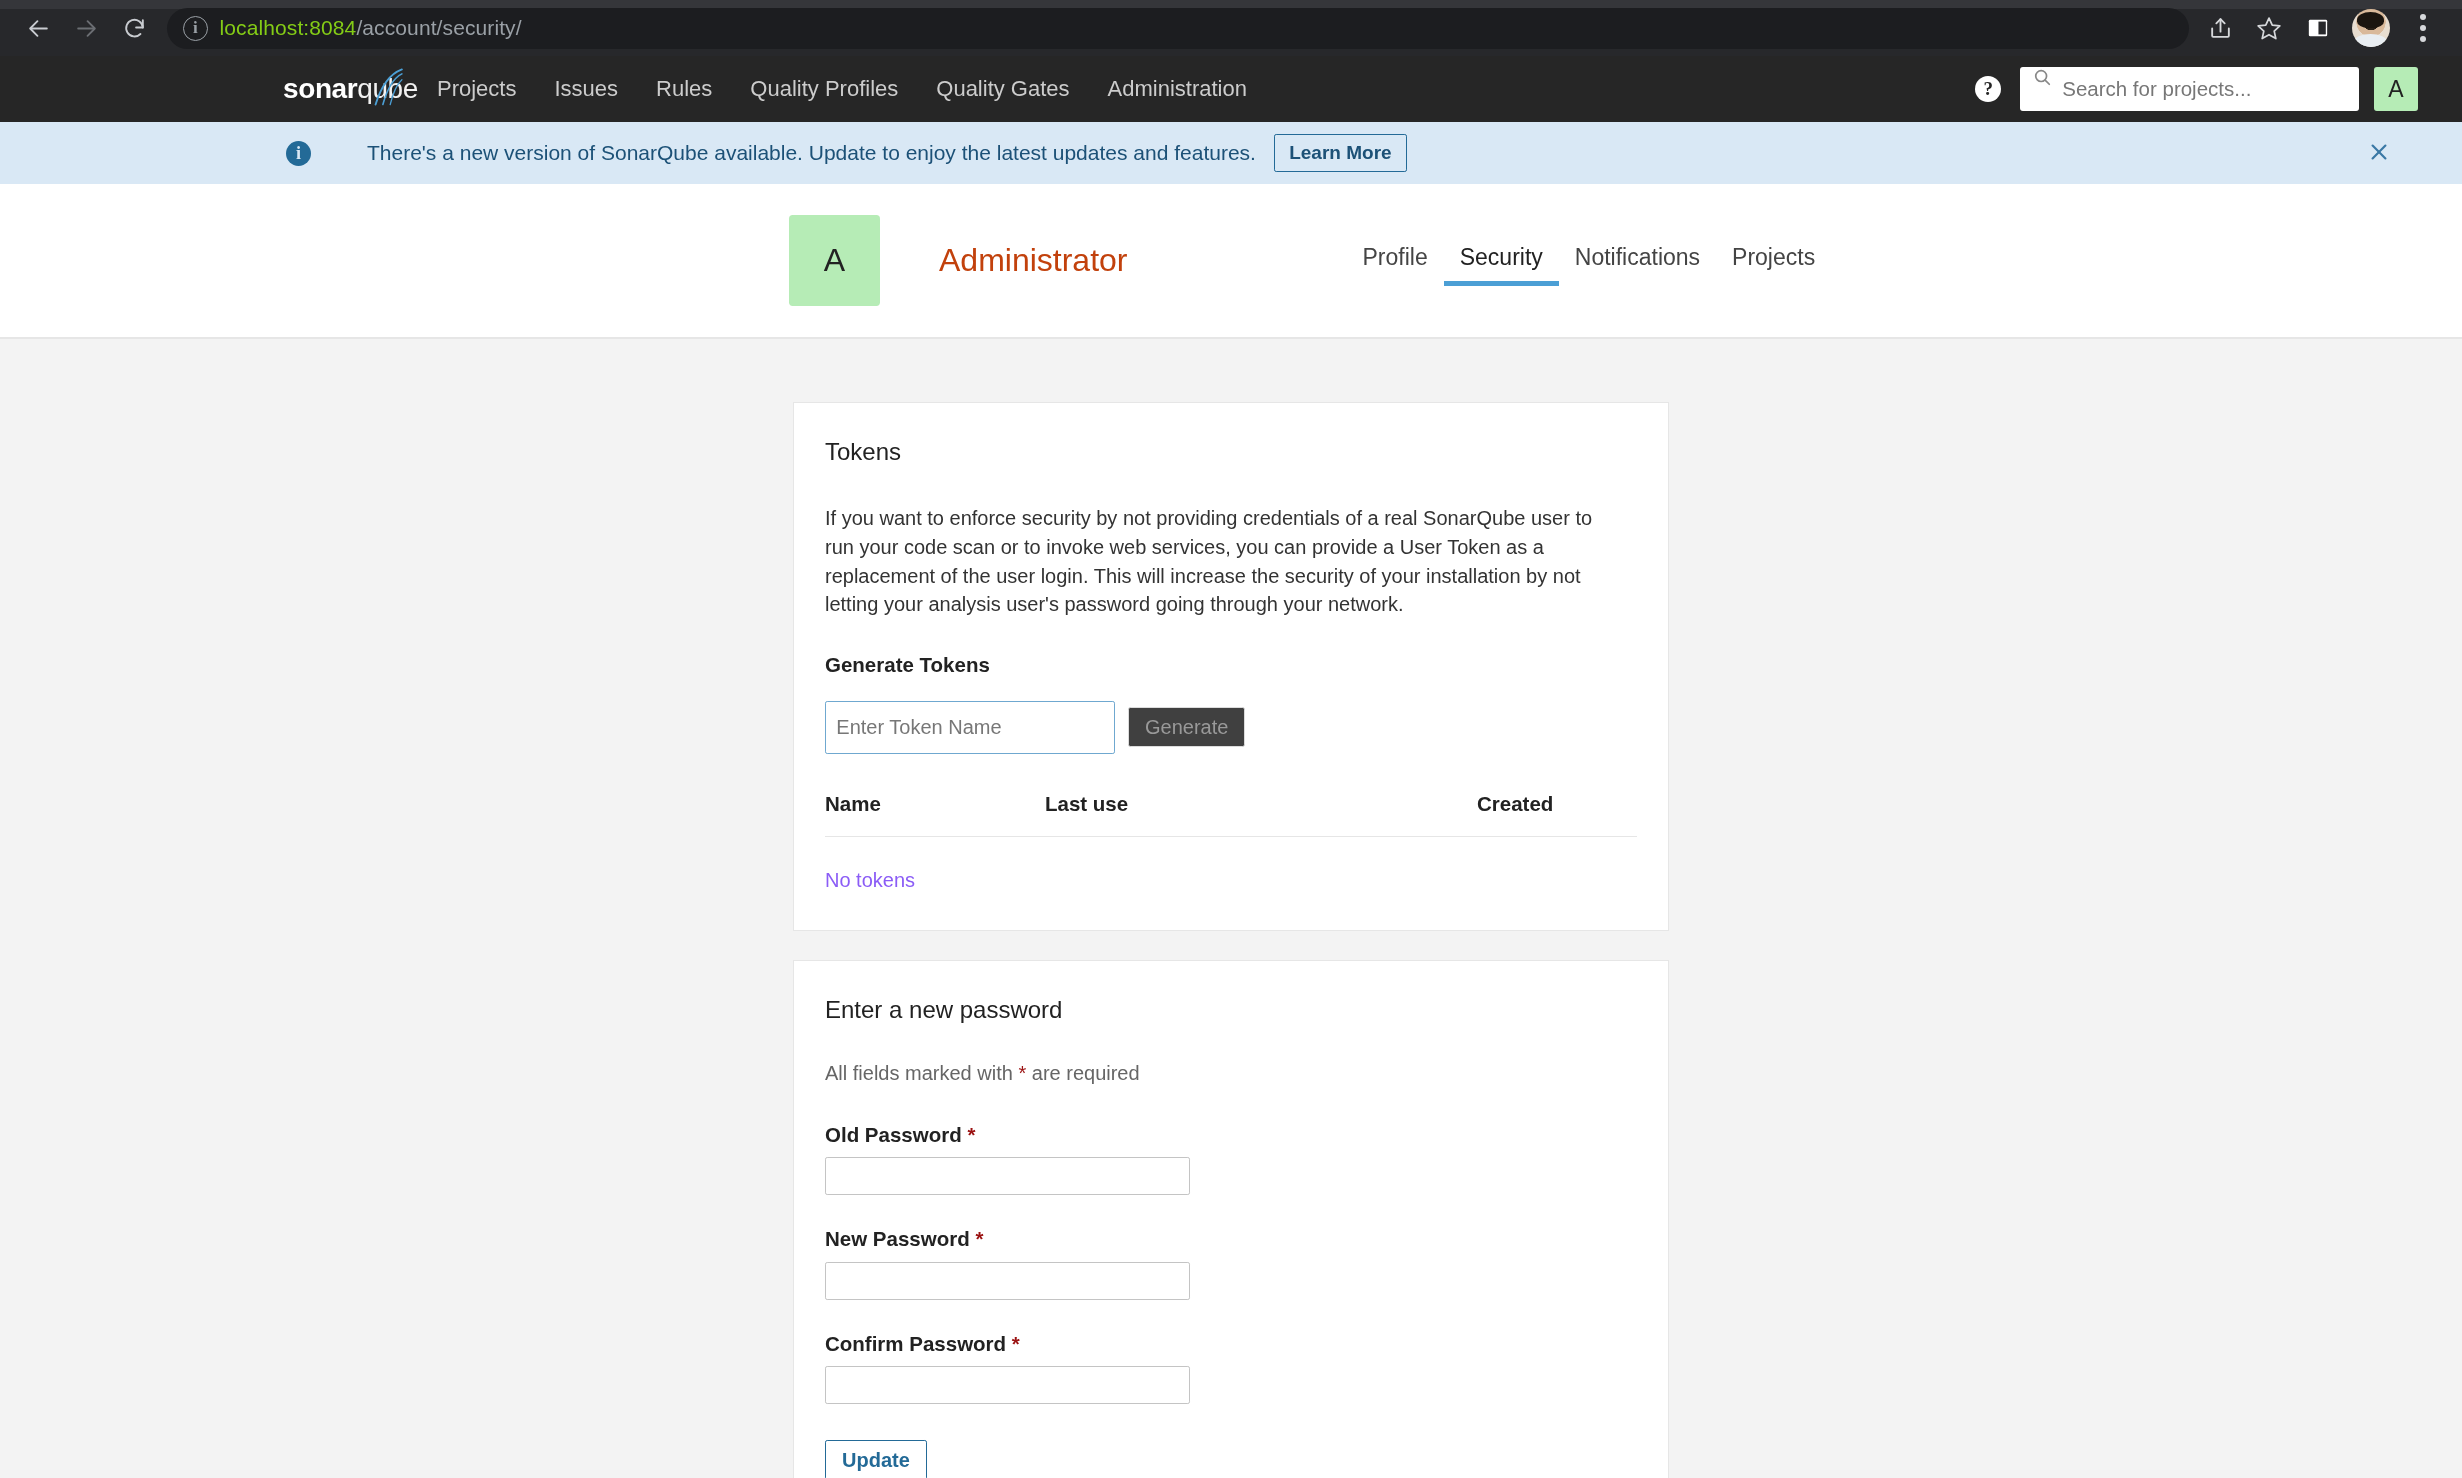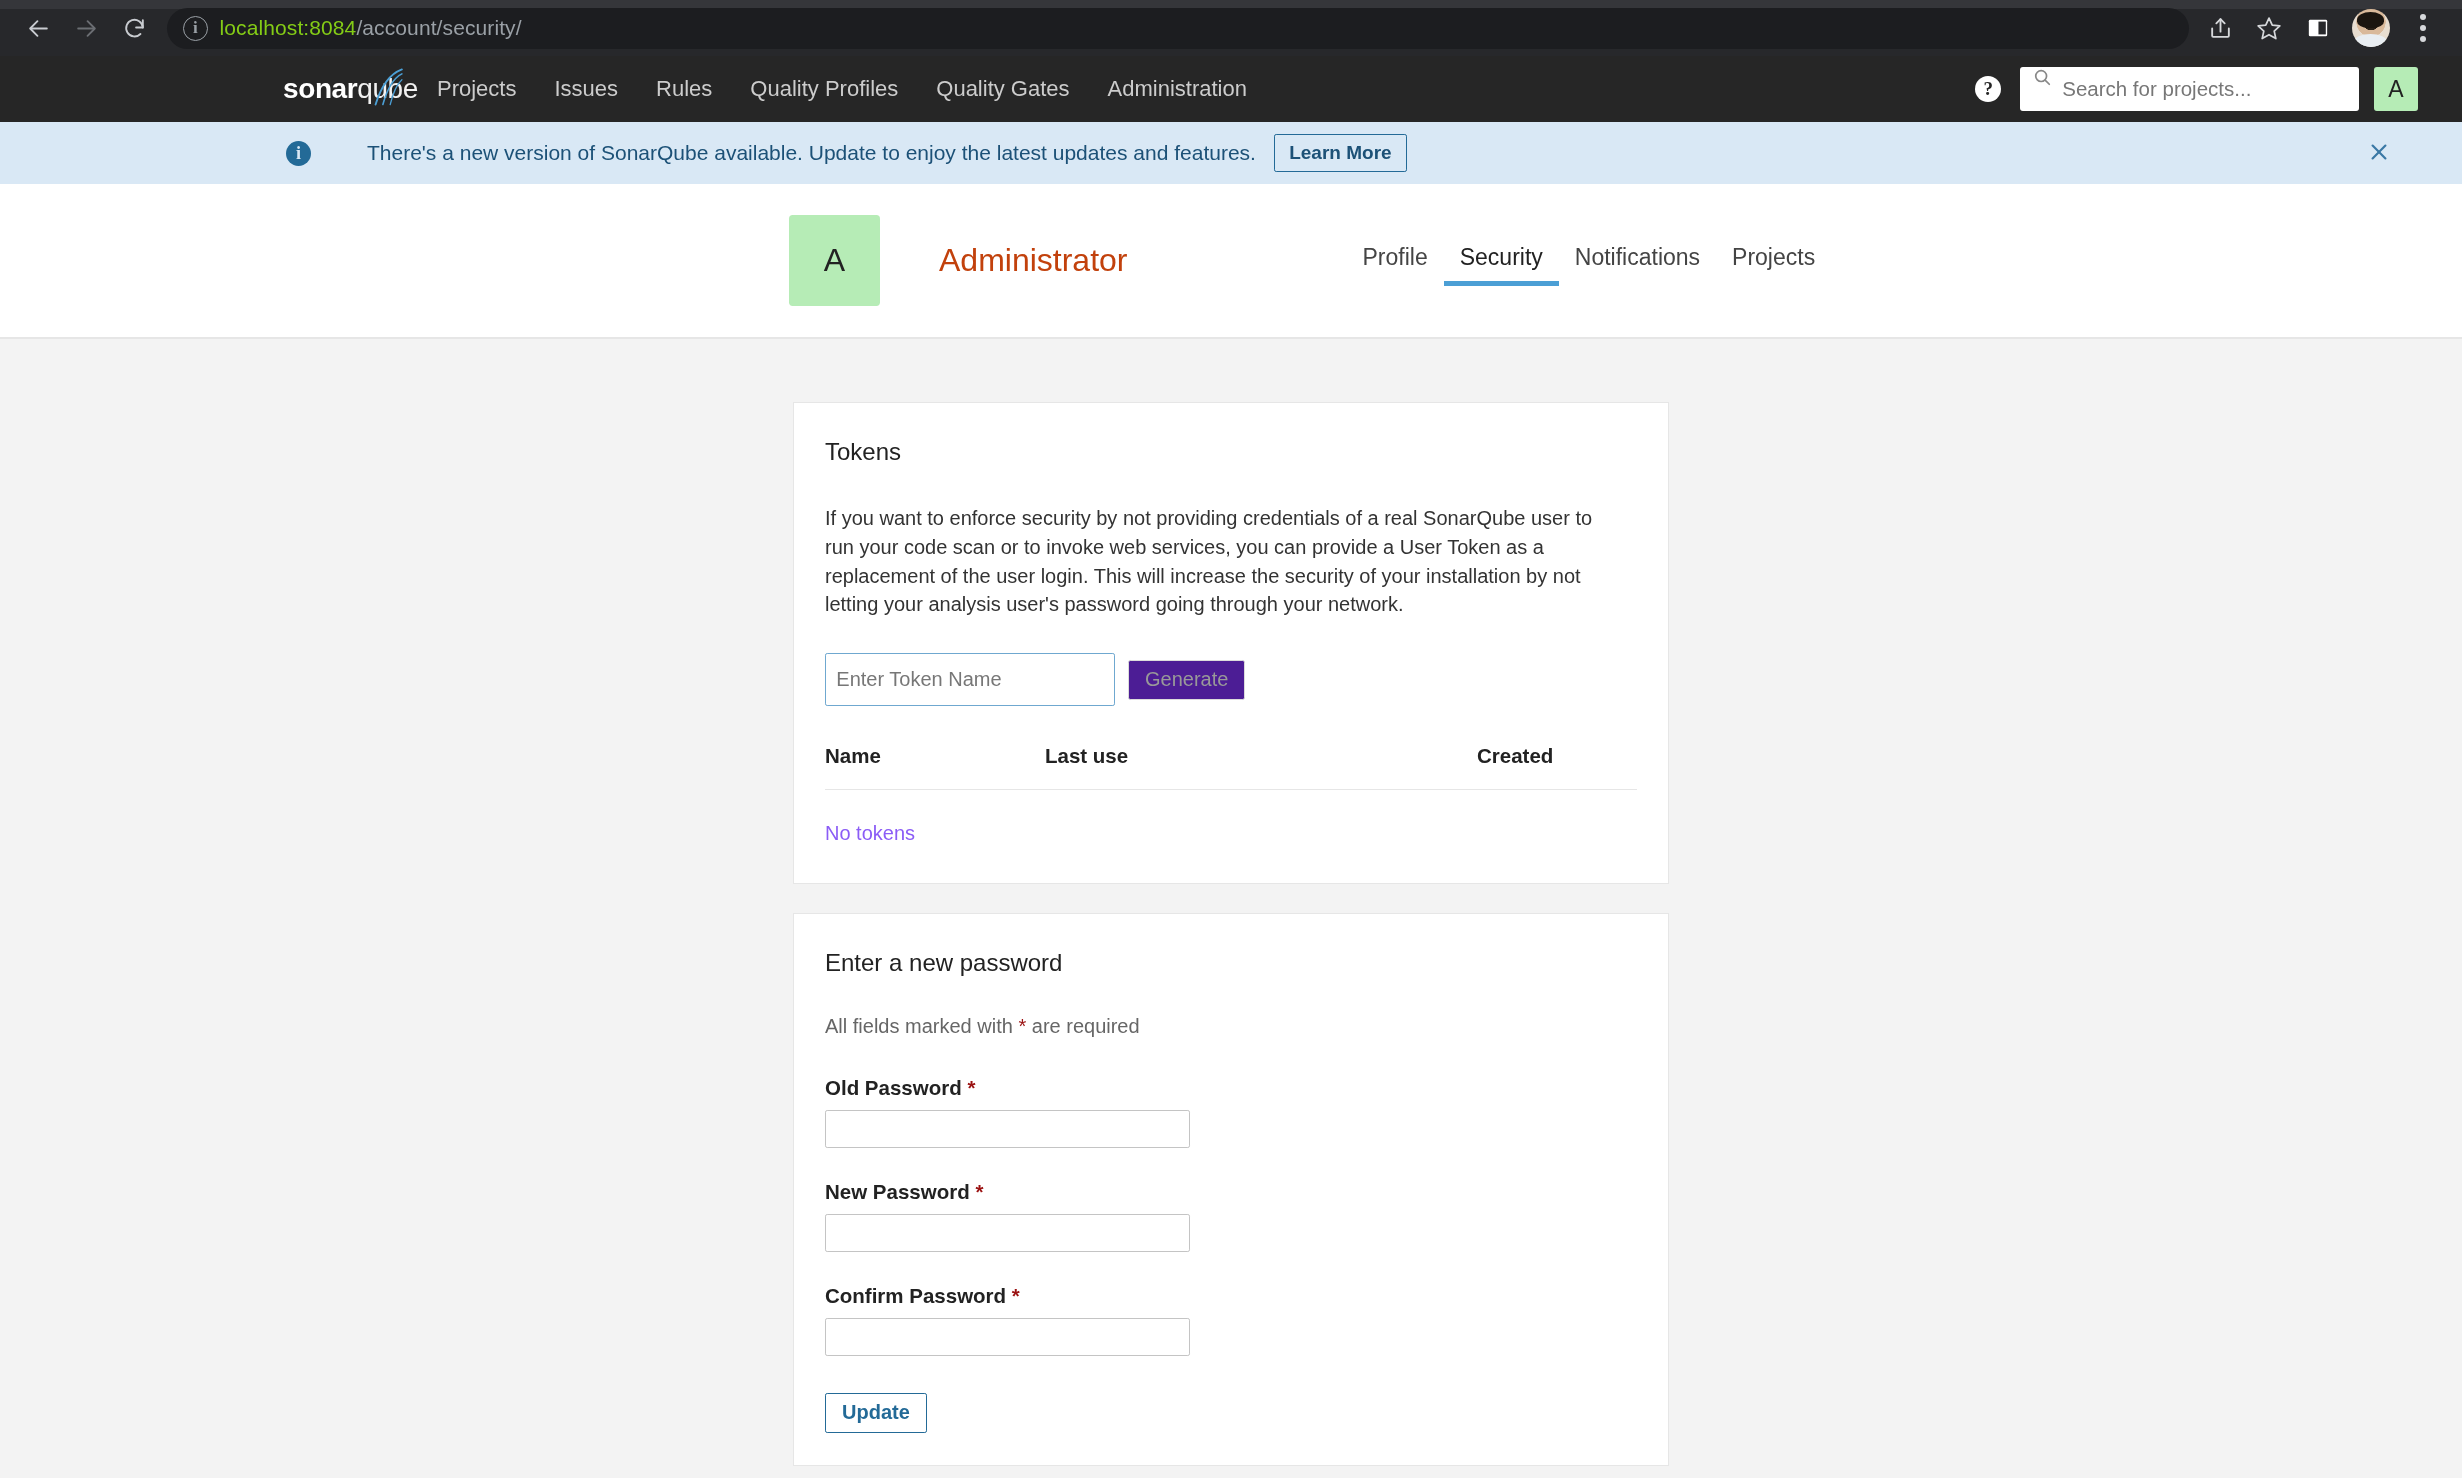--- a/index.html
+++ b/index.html
@@ -344,21 +344,21 @@
     border-radius: 2.2px;
     font-size: 20px;
     padding: 0 10.3px;
     color: #333;
     outline: none;
     font-family: "Liberation Sans", sans-serif;
   }
   .token-input::placeholder { color: #777; }
   .btn-generate {
     height: 40px;
-    background: #4c1d95;
+    background: #404040;
     border: 0.7px solid #dcdcdc;
     border-radius: 2.2px;
     color: #999;
     font-size: 20px;
     padding: 0 16px;
     font-family: "Liberation Sans", sans-serif;
     cursor: default;
   }
   table.tokens {
     width: 100%;
@@ -534,20 +534,21 @@
     <div class="profile-tab">Notifications</div>
     <div class="profile-tab">Projects</div>
   </div>
 </div>
 
 <div class="page-body">
 
   <div class="card">
     <div class="card-title">Tokens</div>
     <div class="card-desc">If you want to enforce security by not providing credentials of a real SonarQube user to run your code scan or to invoke web services, you can provide a User Token as a replacement of the user login. This will increase the security of your installation by not letting your analysis user's password going through your network.</div>
+    <div class="section-label">Generate Tokens</div>
     <div class="token-row">
       <input class="token-input" type="text" placeholder="Enter Token Name" style="">
       <button class="btn-generate">Generate</button>
     </div>
     <table class="tokens">
       <thead>
         <tr>
           <th>Name</th>
           <th>Last use</th>
           <th>Created</th>

